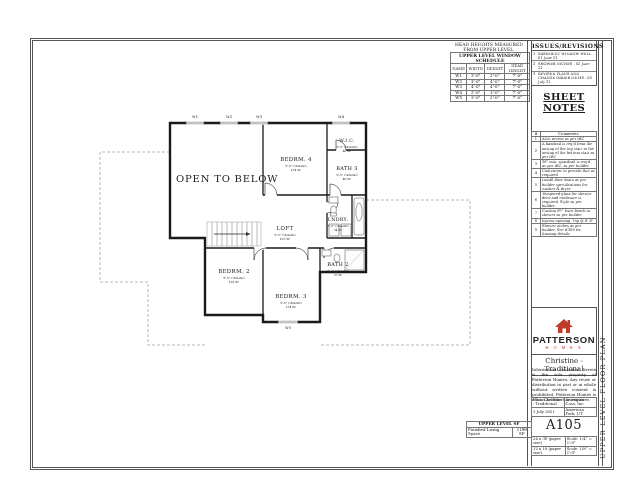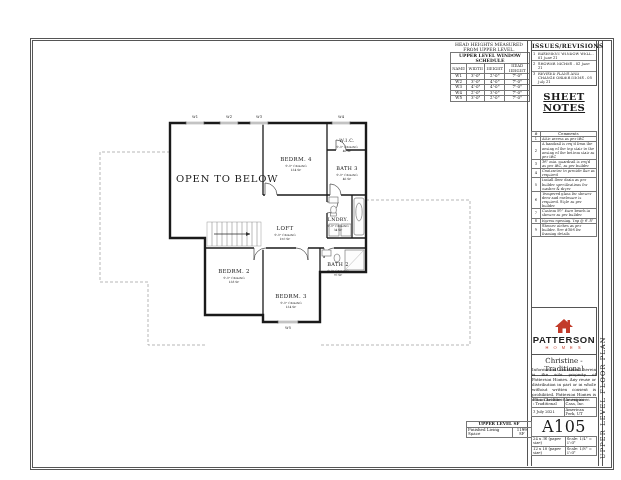--- a/index.html
+++ b/index.html
@@ -29,21 +29,21 @@
   .notes{font-size:3.6px;width:100%;}
   .notes th{font-size:3.8px;}
   .notes td.n{text-align:center;width:6px;}
   
   .logo-box{display:flex;flex-direction:column;align-items:center;justify-content:center;}
   .brand{font-family:"Liberation Sans",sans-serif;font-weight:bold;font-size:9.5px;letter-spacing:.6px;color:#222;}
   .brand-sub{font-family:"Liberation Sans",sans-serif;font-size:4px;letter-spacing:2px;color:#c23b2a;margin-top:.5px;}
   .plan-name{font-size:7px;padding:2px 0;}
   .disclaimer{font-size:4px;line-height:1.25;text-align:justify;color:#222;}
   .info{font-size:3.8px;width:100%;}
-  .sheetnum{font-size:16px;letter-spacing:.5px;}
+  .sheetnum{font-size:13px;letter-spacing:.5px;}
   .paper{font-size:3.8px;width:100%;}
   .sf{font-size:4px;}
   .sf .t{font-size:4.2px;font-weight:bold;}
   .side-label{writing-mode:vertical-rl;transform:rotate(180deg);font-size:6.5px;letter-spacing:1.2px;text-align:center;}
   
   .room{position:absolute;text-align:center;line-height:1.2;}
   .room .nm{font-size:5.5px;letter-spacing:.3px;white-space:nowrap;}
   .room .sub{font-size:2.9px;display:block;white-space:nowrap;}
   .otb{font-size:10px;letter-spacing:.8px;white-space:nowrap;}
 </style>

